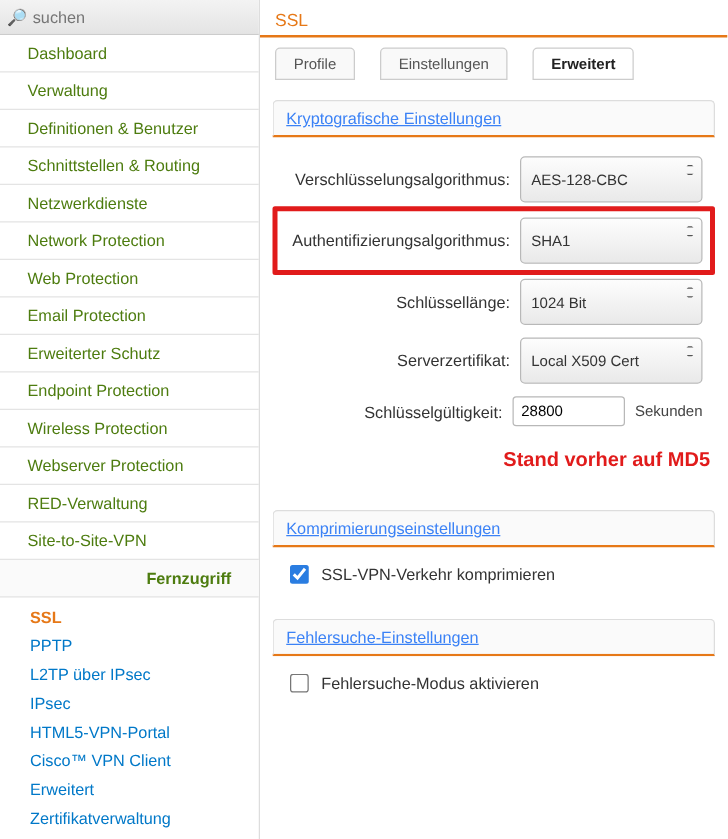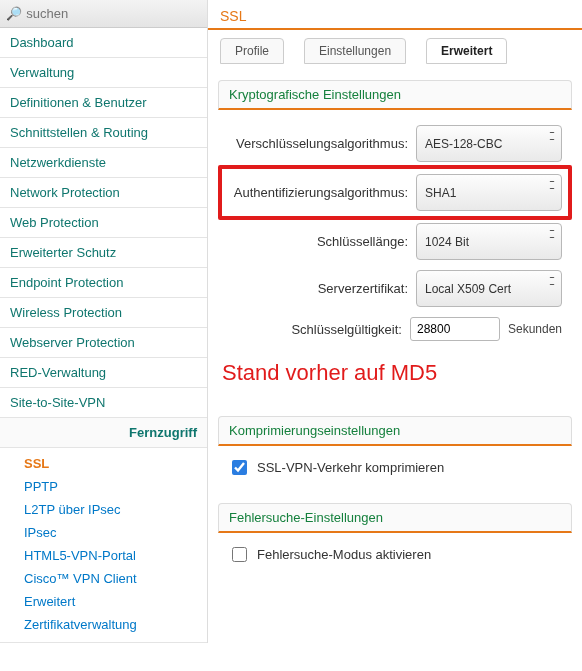--- a/index.html
+++ b/index.html
@@ -2,67 +2,68 @@
 <html><head>
 <meta charset="utf-8">
 <style>
 * { box-sizing: border-box; margin: 0; padding: 0; }
 body { font-family: Arial, Helvetica, sans-serif; font-size: 13px; color: #333; background: #fff; width: 582px; }
 .layout { display: flex; }
 .sidebar { width: 208px; border-right: 1px solid #ddd; }
 .search-bar { height: 28px; background: linear-gradient(#f3f3f3, #e4e4e4); border-bottom: 1px solid #ccc; display: flex; align-items: center; padding: 0 6px; }
 .search-bar .ico { font-size: 13px; margin-right:4px; }
 .search-bar input { border: none; background: transparent; outline: none; font-size: 13px; color: #888; width: 140px; }
-.nav-item { display:block; padding: 7px 10px; border-bottom: 1px solid #e4e4e4; color: #0f766e; text-decoration: none; cursor: pointer; }
+.nav-item { display:block; padding: 7px 22px; border-bottom: 1px solid #e4e4e4; color: #4d7c0f; text-decoration: none; cursor: pointer; }
 .nav-item.active { font-weight: bold; background: #fafafa; text-align: right; }
 .sub-list { padding: 4px 0 6px 0; border-bottom: 1px solid #e4e4e4; }
 .sub-item { display:block; padding: 4px 10px 4px 24px; color: #0078c8; font-size: 13px; cursor:pointer; }
 .sub-item.current { color: #e67817; font-weight: bold; }
 .main { flex: 1; padding: 0; }
 .page-title { color: #e67817; font-size: 14px; padding: 8px 12px 4px; }
 .title-underline { height:2px; background:#e67817; margin: 0 0 8px 0; }
 .tabs { display:flex; gap:20px; padding: 0 12px 10px; }
 .tab { border:1px solid #ccc; border-radius:4px 4px 0 0; padding:5px 14px; font-size:12px; background:#f9f9f9; color:#555; cursor:pointer; }
 .tab.active { font-weight:bold; background:#fff; color:#222; }
 .section { margin: 6px 10px 14px; }
-.section-hd { border:1px solid #ddd; border-bottom:2px solid #e67817; border-radius:4px 4px 0 0; padding:6px 10px; font-size:13px; color:#15803d; background:#fafafa; }
+.section-hd { border:1px solid #ddd; border-bottom:2px solid #e67817; border-radius:4px 4px 0 0; padding:6px 10px; font-size:13px; color:#3b82f6; background:#fafafa;text-decoration:underline; }
 .section-body { padding:10px 4px; }
 .form-row { display:flex; align-items:center; justify-content:flex-end; gap:8px; padding:5px 6px; position:relative; }
 .form-row label { color:#333; font-size:13px; }
 .sel { -webkit-appearance:none; appearance:none; width:146px; height:37px; padding:3px 20px 3px 8px; border:1px solid #b8b8b8; border-radius:4px; background:linear-gradient(#fdfdfd,#e9e9e9); font-size:12px; color:#333; position:relative; }
 .sel-wrap { position:relative; display:inline-block; }
 .sel-wrap::after { content:""; position:absolute; right:6px; top:5px; width:8px; height:12px; background:
   linear-gradient(#555,#555) center 2px/8px 1px no-repeat,
   linear-gradient(#555,#555) center 9px/8px 1px no-repeat;
   clip-path: polygon(0 40%, 50% 0, 100% 40%, 100% 60%, 50% 100%, 0 60%);
   pointer-events:none; }
 .txt { width:90px; height:24px; padding:3px 6px; border:1px solid #b8b8b8; border-radius:3px; font-size:12px; }
 .suffix { font-size:12px; color:#444; }
 .callout { border:4px solid #e11b1b; border-radius:2px; padding:0; margin:-2px -4px; }
-.annot { color:#e11b1b; font-size:22px; font-weight:normal; text-align:left; padding:14px 0 6px; }
+.annot { color:#e11b1b; font-size:16px; font-weight:bold; text-align:right; padding:14px 0 6px; }
 .chk-row { display:flex; align-items:center; gap:10px; padding:4px 10px; }
 .chk { width:15px; height:15px; accent-color:#2a7de1; }
 </style>
 </head>
 <body>
 
 <div class="layout">
   <aside class="sidebar">
     <div class="search-bar">
       <span class="ico">🔎</span>
       <input type="text" placeholder="suchen" style="">
     </div>
     <nav>
       <a class="nav-item">Dashboard</a>
       <a class="nav-item">Verwaltung</a>
       <a class="nav-item">Definitionen &amp; Benutzer</a>
       <a class="nav-item">Schnittstellen &amp; Routing</a>
       <a class="nav-item">Netzwerkdienste</a>
       <a class="nav-item">Network Protection</a>
       <a class="nav-item">Web Protection</a>
+      <a class="nav-item">Email Protection</a>
       <a class="nav-item">Erweiterter Schutz</a>
       <a class="nav-item">Endpoint Protection</a>
       <a class="nav-item">Wireless Protection</a>
       <a class="nav-item">Webserver Protection</a>
       <a class="nav-item">RED-Verwaltung</a>
       <a class="nav-item">Site-to-Site-VPN</a>
       <a class="nav-item active">Fernzugriff</a>
       <div class="sub-list">
         <a class="sub-item current">SSL</a>
         <a class="sub-item">PPTP</a>

